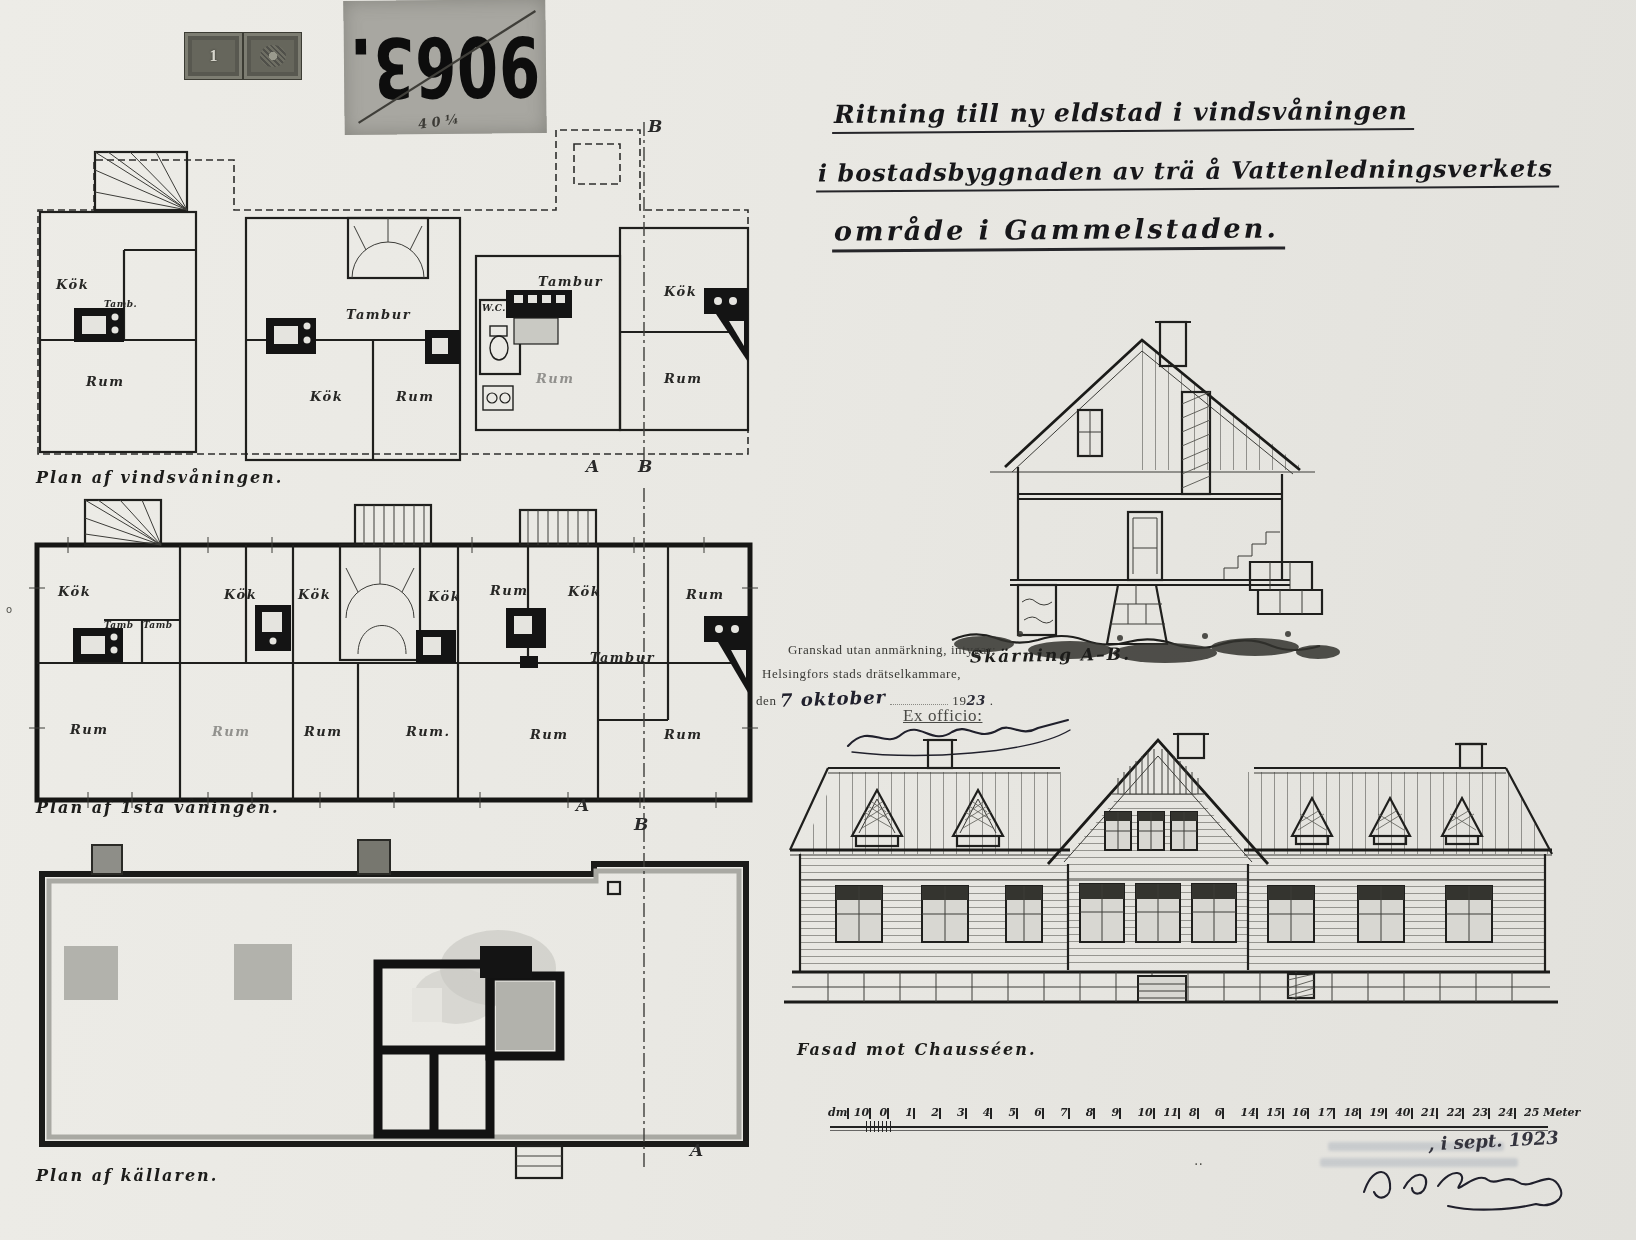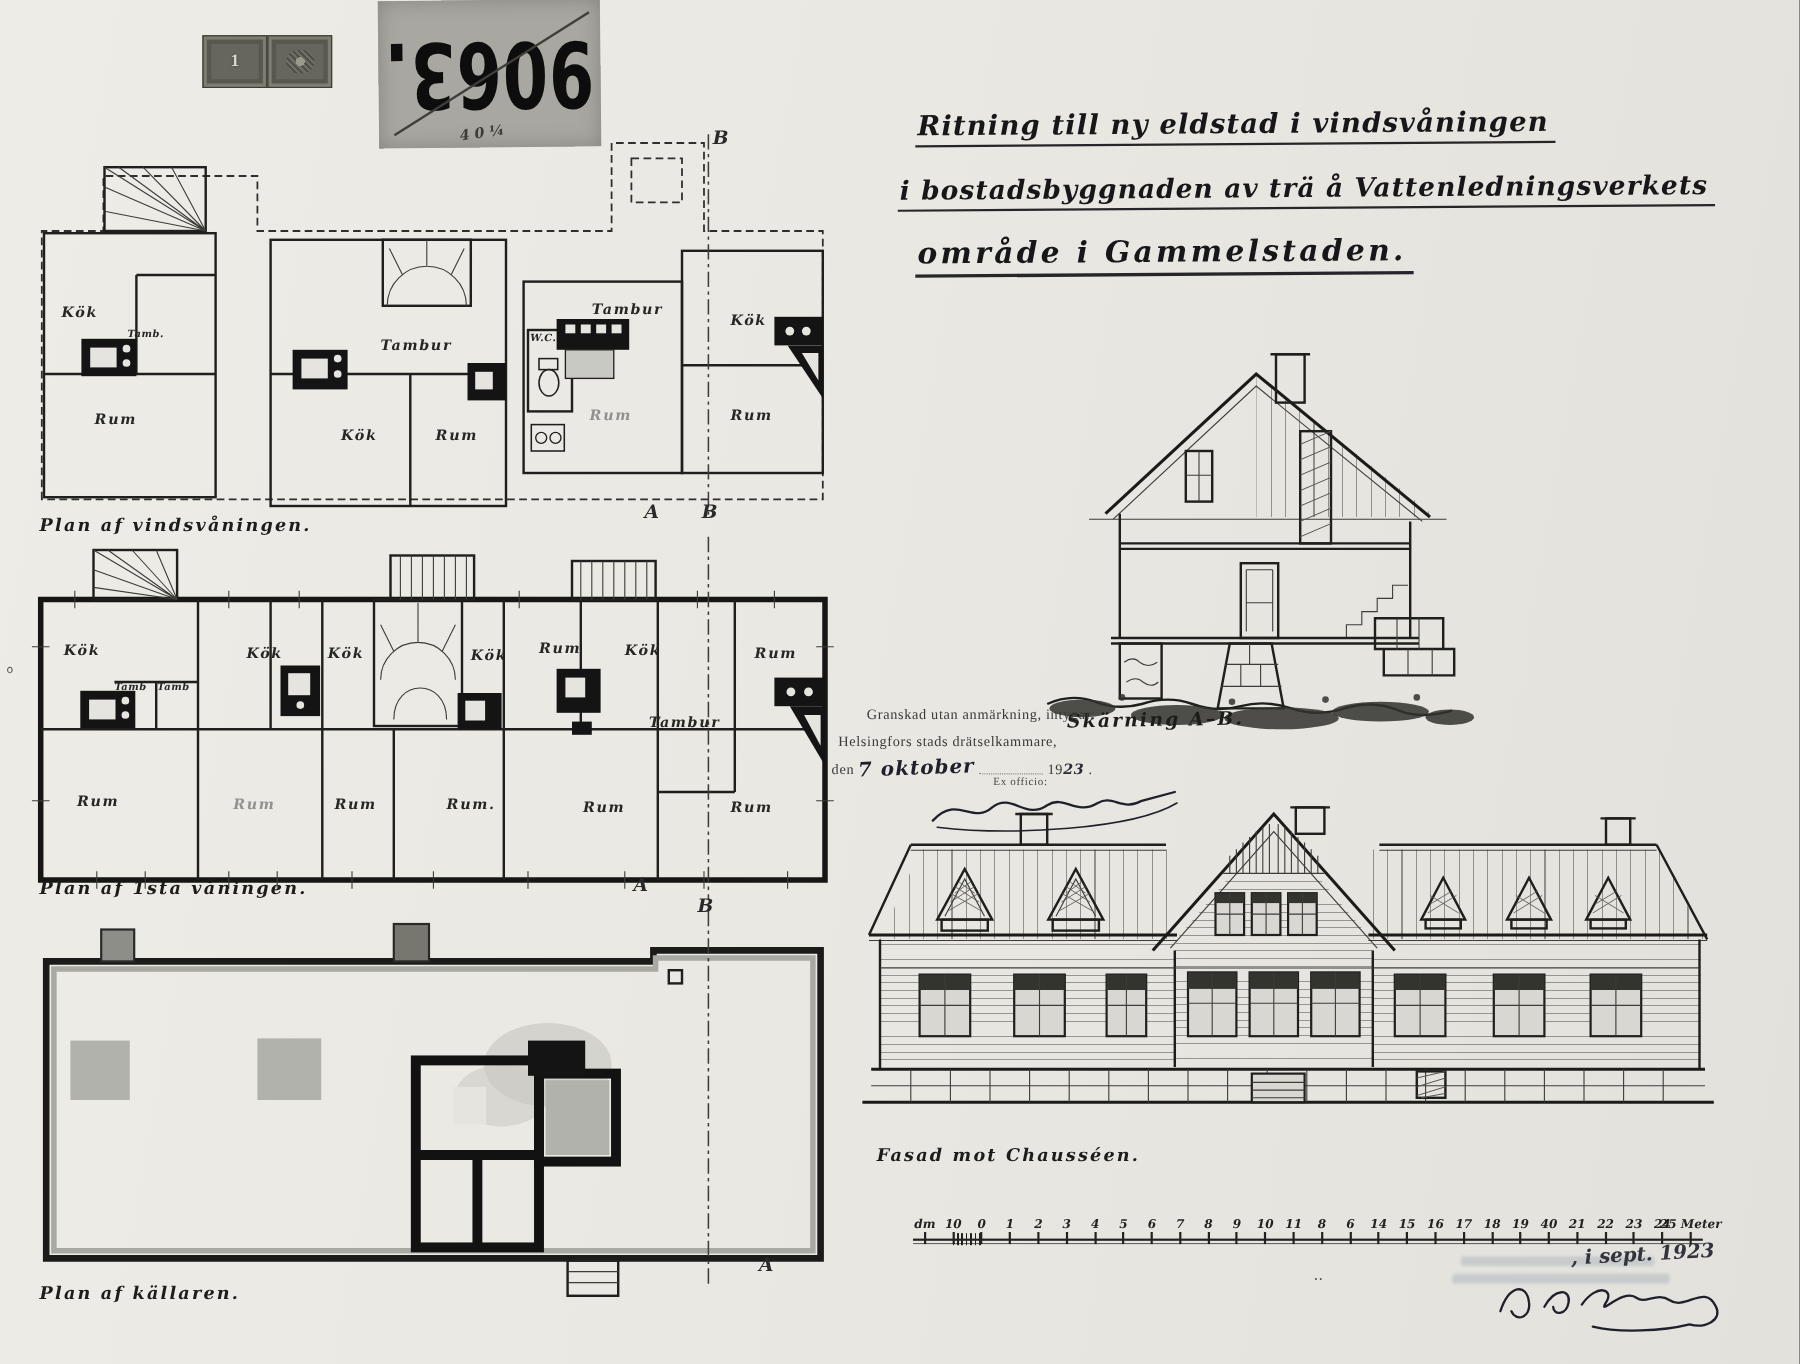--- a/index.html
+++ b/index.html
@@ -14,21 +14,21 @@
     color:#17171a;border-bottom:2.5px solid #26262a;padding:0 6px 3px 2px;
     transform:rotate(-0.4deg);white-space:nowrap;
   }
   .cap{position:absolute;font:italic 700 16px "DejaVu Serif",serif;letter-spacing:2px;color:#1c1c1a;white-space:nowrap;}
   .cap.big{font-size:17px;transform:rotate(-1deg);}
   .rl{position:absolute;font:italic 700 13px "DejaVu Serif",serif;letter-spacing:1.5px;color:#262624;white-space:nowrap;}
   .rl.sm{font-size:9px;letter-spacing:.5px;}
   .rl.faint{opacity:.45;}
   .marker{position:absolute;font:italic 700 17px "DejaVu Serif",serif;color:#2a2a2a;}
   .appr{position:absolute;font:13px "Liberation Serif",serif;color:#3a3a36;letter-spacing:.6px;white-space:nowrap;}
-  .appr.sm{font-size:10px;color:#4a4a46;}
+  .appr.sm{font-size:17px;color:#4a4a46;text-decoration:underline;}
   .hw{font:italic 700 18px "DejaVu Serif",serif;color:#20202c;letter-spacing:1px;display:inline-block;transform:rotate(-2deg);}
   .hw-small{font:italic 700 13px "DejaVu Serif",serif;color:#2a2a36;}
   .leader{display:inline-block;width:58px;border-bottom:1px dotted #8a8a84;height:12px;}
   .date-note{position:absolute;font:italic 700 18px "DejaVu Serif",serif;color:#33333d;transform:rotate(-3deg);white-space:nowrap;}
   .speck{position:absolute;font:10px "DejaVu Sans",sans-serif;color:#55554f;}
   
   .number-stamp{
     position:absolute;left:344px;top:0;width:202px;height:134px;background:#a8a7a1;
     box-shadow:inset 0 0 18px rgba(90,90,85,.45);display:flex;align-items:center;justify-content:center;
     transform:rotate(-0.6deg);
@@ -44,21 +44,21 @@
     box-shadow:inset 0 0 0 3px #7d7d72, inset 0 0 0 7px #585850;
     display:flex;align-items:center;justify-content:center;
   }
   .rev-stamp .val{font:700 16px "Liberation Serif",serif;color:#d8d7cd;text-shadow:0 0 2px #2e2e28;}
   .rev-ornament{width:26px;height:22px;background:
       radial-gradient(circle at 50% 50%, #9a9a8d 0 4px, transparent 4px),
       repeating-linear-gradient(45deg,#6e6e63 0 2px,#50504a 2px 4px);
     border-radius:50%;}
   
   .scale-items{position:absolute;left:828px;top:1106px;width:722px;display:flex;}
-  .scale-item{flex:1;display:flex;flex-direction:column;align-items:center;min-width:0;text-align:center;}
+  .scale-item{flex:1;display:flex;flex-direction:row;align-items:center;min-width:0;text-align:center;}
   .scale-num{font:italic 700 11px "DejaVu Serif",serif;color:#222;white-space:nowrap;}
   .tickmark{width:2px;height:11px;background:#222;margin-top:1px;}
   .scale-line{position:absolute;left:830px;top:1126px;width:718px;height:2px;background:#222;}
   .scale-line2{position:absolute;left:830px;top:1130px;width:718px;height:1px;background:#222;opacity:.65;}
   .scale-hatch{position:absolute;left:866px;top:1121px;width:27px;height:11px;
     background:repeating-linear-gradient(90deg,#222 0 1.5px,transparent 1.5px 4px);}
   
   .roof-seams{position:absolute;background:repeating-linear-gradient(90deg,rgba(62,62,58,.5) 0 1px,transparent 1px 13px);}
   .siding{position:absolute;background:repeating-linear-gradient(180deg,rgba(70,70,64,.5) 0 .9px,transparent .9px 7px);}
   
@@ -160,21 +160,21 @@
       <ellipse class="ln" cx="471" cy="226" rx="9" ry="12" style="stroke-width:1.4"></ellipse>
       <rect class="ln" x="462" y="204" width="17" height="10" style="stroke-width:1.4"></rect>
       <rect class="ln" x="455" y="264" width="30" height="24" style="stroke-width:1.4"></rect>
       <circle class="ln" cx="464" cy="276" r="5" style="stroke-width:1.2"></circle>
         <circle class="ln" cx="477" cy="276" r="5" style="stroke-width:1.2"></circle>
     </g>
     <line class="dashdot" x1="616" y1="0" x2="616" y2="350"></line>
   </svg>
 
   <span class="rl" style="left:56px;top:277px">Kök</span>
-  <span class="rl sm" style="left:116px;top:299px">Tamb.</span>
+  <span class="rl sm" style="left:104px;top:299px">Tamb.</span>
   <span class="rl" style="left:86px;top:374px">Rum</span>
   <span class="rl" style="left:346px;top:307px">Tambur</span>
   <span class="rl" style="left:310px;top:389px">Kök</span>
   <span class="rl" style="left:396px;top:389px">Rum</span>
   <span class="rl" style="left:538px;top:274px">Tambur</span>
   <span class="rl sm" style="left:482px;top:303px">W.C.</span>
   <span class="rl faint" style="left:536px;top:371px">Rum</span>
   <span class="rl" style="left:664px;top:284px">Kök</span>
   <span class="rl" style="left:664px;top:371px">Rum</span>
   <span class="marker" style="left:648px;top:116px">B</span>

